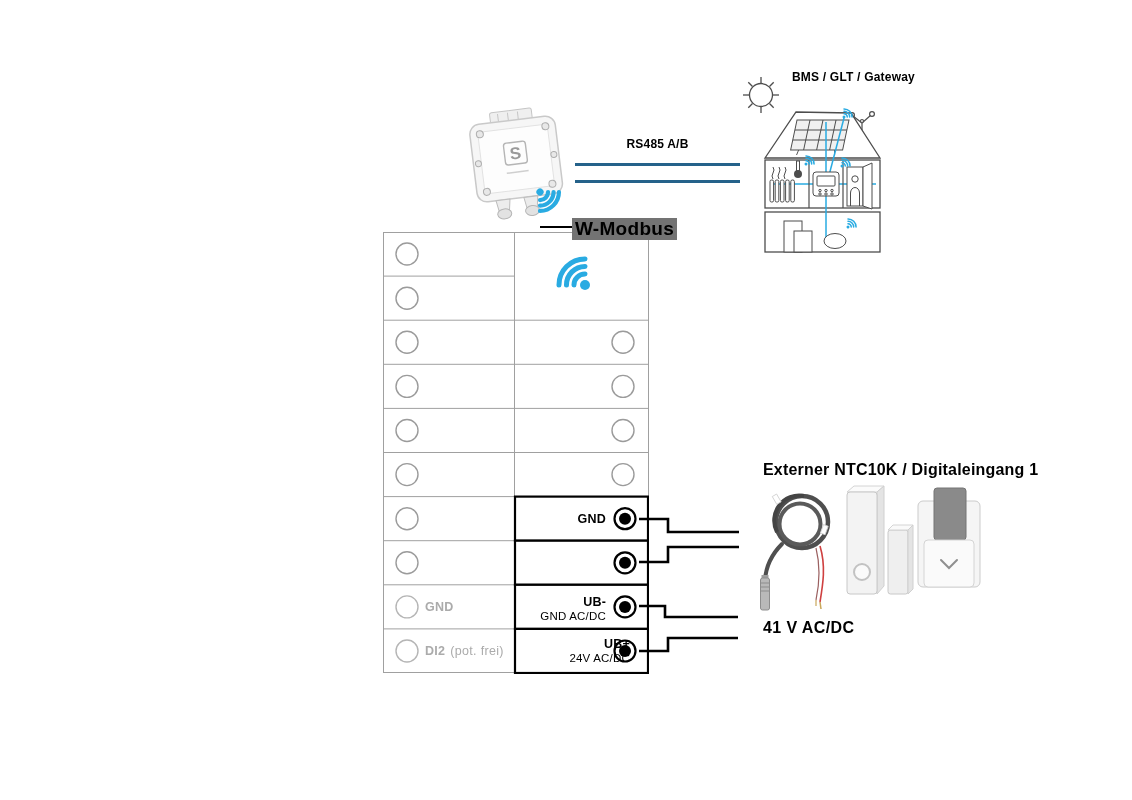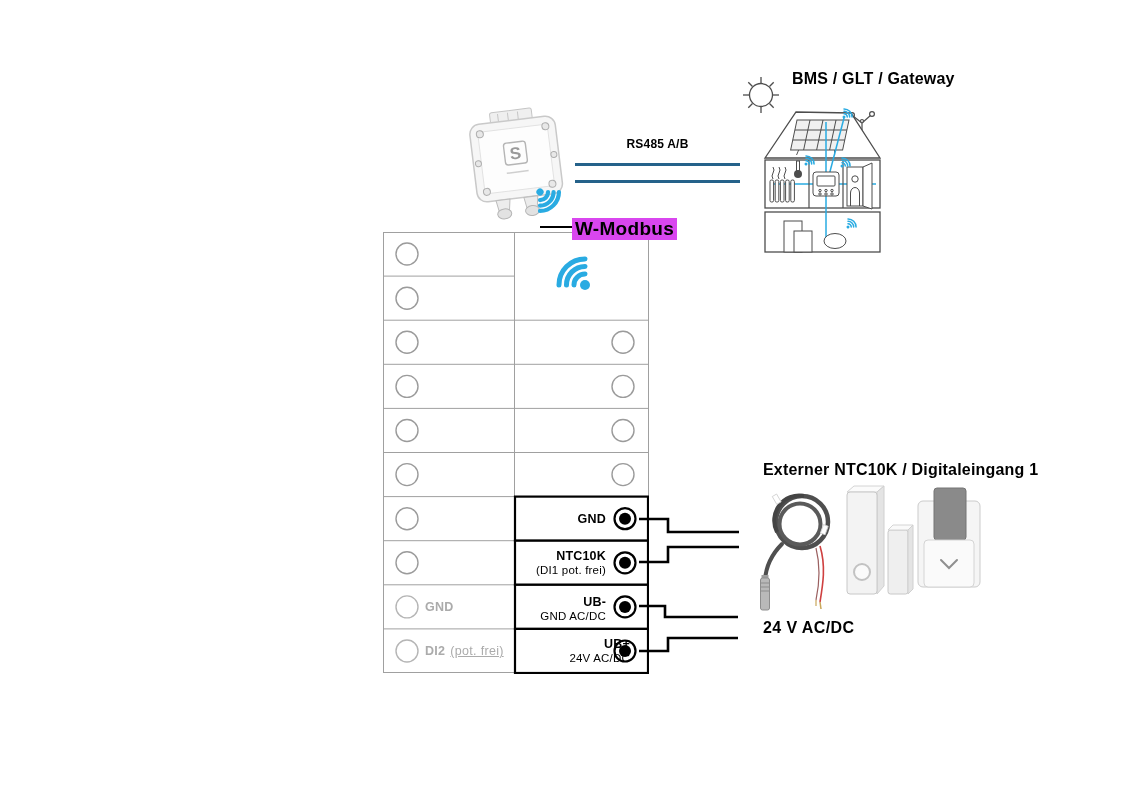--- a/index.html
+++ b/index.html
@@ -7,40 +7,40 @@
     position:relative;width:1132px;height:800px;background:#ffffff;overflow:hidden;
     font-family:"Liberation Sans",sans-serif;color:#000;
   }
   .abs{position:absolute;}
   .b{font-weight:bold;}
   .title-block{text-align:right;line-height:1.25;letter-spacing:.2px;}
   .title-block .t1{font-size:13px;font-weight:bold;}
   .title-block .t2{font-size:12px;}
   .lbl{letter-spacing:.2px;white-space:nowrap;}
   .bus-line{height:3px;background:#25628a;}
-  .wmodbus{font-size:19px;font-weight:bold;letter-spacing:.3px;background:#d946ef;padding:0 3px;z-index:6;}
+  .wmodbus{font-size:19px;font-weight:bold;letter-spacing:.3px;background:#737373;padding:0 3px;z-index:6;}
   .leader{height:2px;background:#000;}
   .term-label{display:flex;flex-direction:column;justify-content:center;align-items:flex-end;
     text-align:right;line-height:1.15;letter-spacing:.2px;z-index:5;}
   .term-label .l1{font-size:12.5px;font-weight:bold;}
   .term-label .l2{font-size:11.5px;}
   .gray-label{display:flex;align-items:center;gap:5px;color:#ababab;font-size:12.5px;letter-spacing:.3px;z-index:5;}
-  .gray-label .sub{font-weight:normal;text-decoration:underline;}
+  .gray-label .sub{font-weight:normal;}
   .big-power{font-size:16px;font-weight:bold;letter-spacing:.4px;}
   svg{display:block;}
 </style>
 </head>
 <body>
 
 <div id="canvas">
 
   <div class="abs title-block" style="left:310px;top:73px;width:252px;">
   </div>
 
-  <div class="abs lbl b" style="left:792px;top:70px;font-size:16px;">BMS / GLT / Gateway</div>
+  <div class="abs lbl b" style="left:792px;top:70px;font-size:12px;">BMS / GLT / Gateway</div>
 
   <div class="abs lbl b" style="left:575px;top:137px;width:165px;text-align:center;font-size:12px;">RS485 A/B</div>
   <div class="abs bus-line" style="left:575px;top:163px;width:165px;"></div>
   <div class="abs bus-line" style="left:575px;top:180px;width:165px;"></div>
 
   <svg class="abs" style="left:462px;top:106px;" width="110" height="122" viewBox="0 0 110 122">
     <g transform="rotate(-7 55 60)">
       <rect x="34" y="4" width="42" height="12" rx="2" fill="#efefef" stroke="#c5c5c5"></rect>
       <line x1="42" y1="6" x2="42" y2="14" stroke="#c5c5c5"></line>
       <line x1="52" y1="6" x2="52" y2="14" stroke="#c5c5c5"></line>
@@ -138,24 +138,20 @@
       <circle cx="242" cy="374.9" r="10.5" fill="#fff" stroke="#000" stroke-width="2.2"></circle>
         <circle cx="242" cy="374.9" r="6" fill="#000"></circle>
       <circle cx="242" cy="419" r="10.5" fill="#fff" stroke="#000" stroke-width="2.2"></circle>
         <circle cx="242" cy="419" r="6" fill="#000"></circle>
     </g>
   </svg>
 
   <div class="abs term-label" style="left:516px;top:497px;width:90px;height:44px;">
     <span class="l1">GND</span>
   </div>
-  <div class="abs term-label" style="left:516px;top:541px;width:90px;height:44px;">
-    <span class="l1">NTC10K</span>
-    <span class="l2">(DI1 pot. frei)</span>
-  </div>
   <div class="abs term-label" style="left:516px;top:585px;width:90px;height:48px;">
     <span class="l1">UB-</span>
     <span class="l2">GND AC/DC</span>
   </div>
   <div class="abs term-label" style="left:516px;top:629px;width:90px;height:44px;padding-left:24px;">
     <span class="l1">UB+</span>
     <span class="l2">24V AC/DC</span>
   </div>
 
   <div class="abs gray-label" style="left:425px;top:585px;height:44px;">
@@ -324,15 +320,15 @@
     </g>
 
     <g>
       <rect x="168" y="19" width="62" height="86" rx="5" fill="#f5f5f5" stroke="#cbcbcb"></rect>
       <rect x="184" y="6" width="32" height="52" rx="3" fill="#8a8a8a" stroke="#757575"></rect>
       <rect x="174" y="58" width="50" height="47" rx="4" fill="#fafafa" stroke="#d4d4d4"></rect>
       <path d="M 191,78 l 8,8 l 8,-8" stroke="#8f8f8f" stroke-width="2" fill="none" stroke-linecap="round"></path>
     </g>
   </svg>
 
-  <div class="abs big-power" style="left:763px;top:619px;">24 V AC/DC</div>
+  <div class="abs big-power" style="left:763px;top:619px;">41 V AC/DC</div>
 
 </div>
 
 </body></html>

